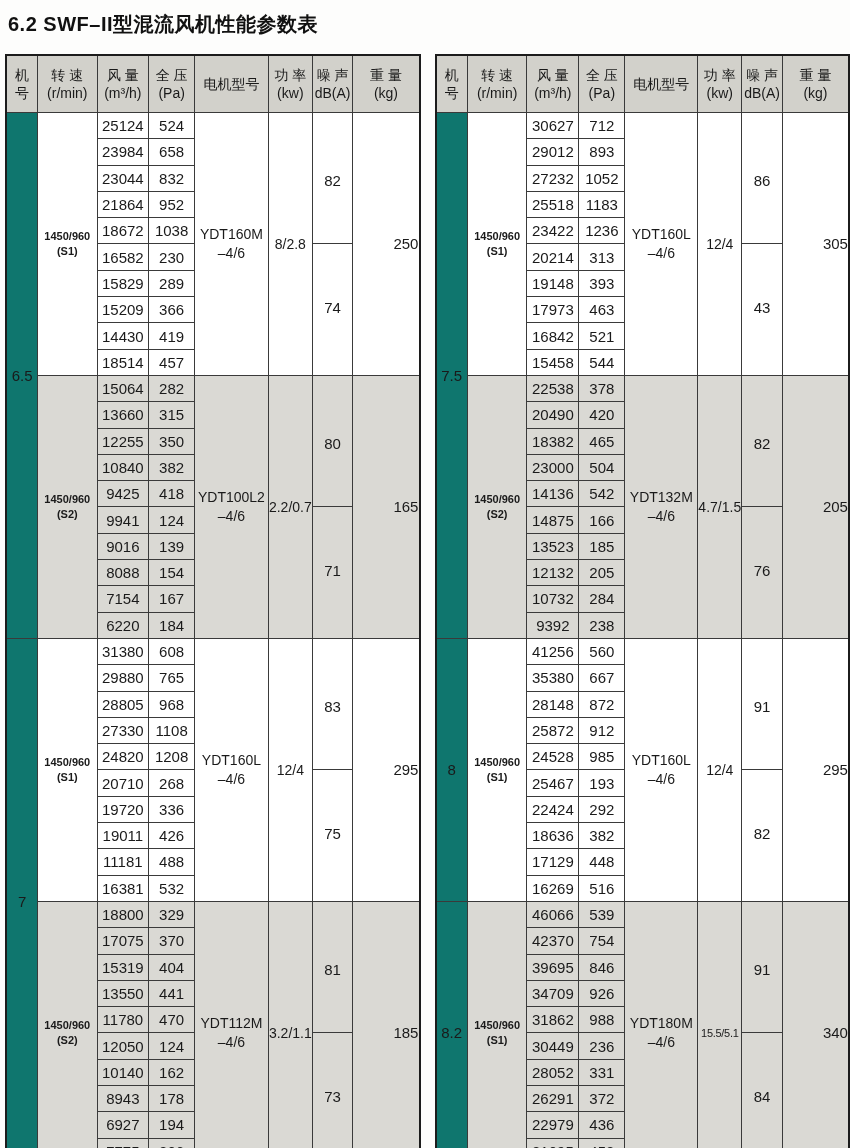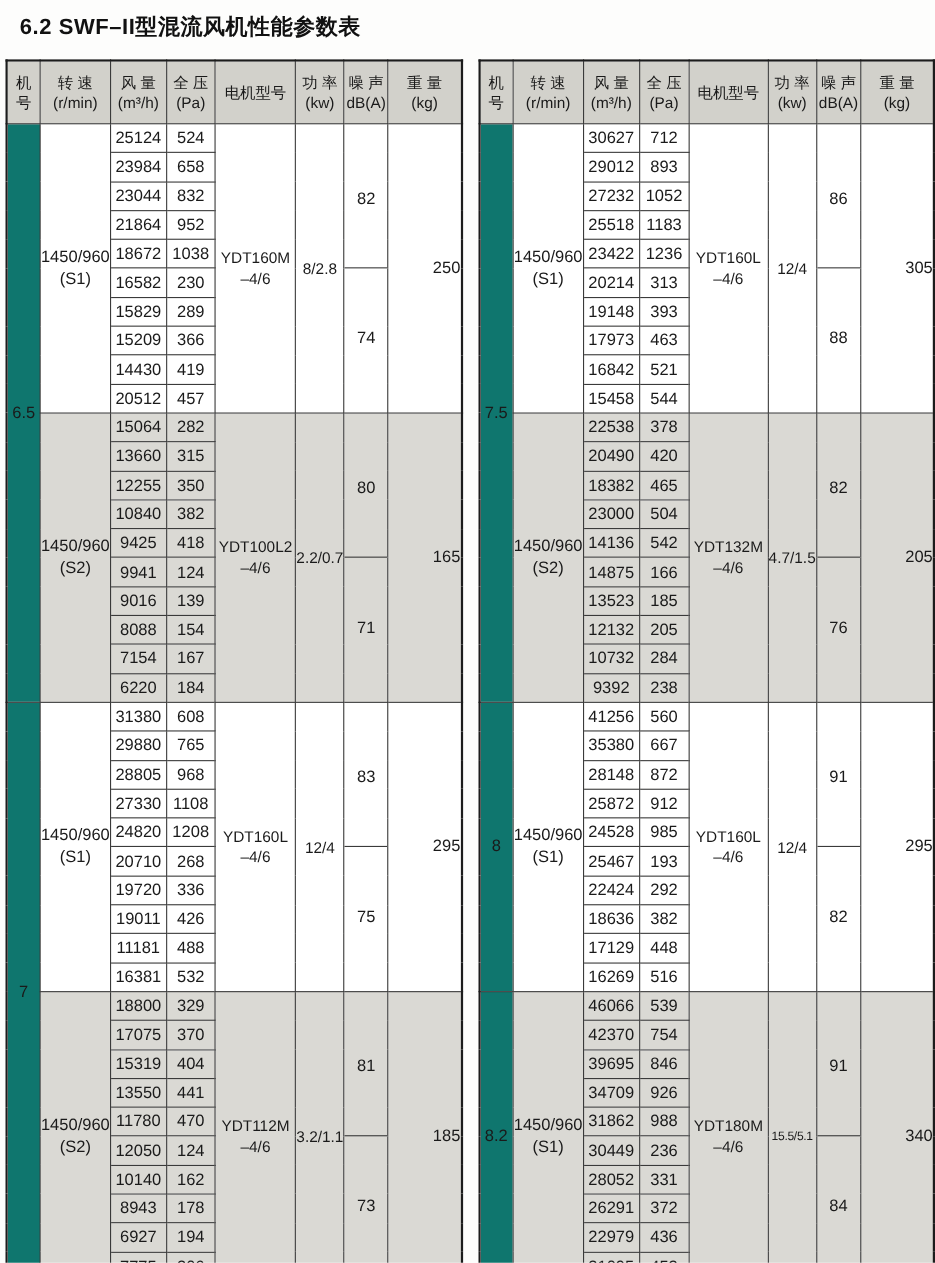--- a/index.html
+++ b/index.html
@@ -9,21 +9,21 @@
   body {
     width: 850px;
     height: 1148px;
     position: relative;
     background: #fdfdfc;
     font-family: "Liberation Sans", "DejaVu Sans", sans-serif;
     color: var(--text, #1a1a1a);
   }
   .title {
     position: absolute;
-    left: 18px;
+    left: 8px;
     top: 11px;
     font-size: 20px;
     font-weight: bold;
     letter-spacing: 0.5px;
     color: #111;
   }
   .tables {
     position: absolute;
     left: 5px;
     top: 54px;
@@ -50,21 +50,21 @@
     font-weight: normal;
     font-size: 14px;
     line-height: 1.3;
   }
   tbody td {
     height: 25.3px;
     font-size: 15px;
   }
   td.sh { background: var(--shaded-bg, #dad9d4); }
   td.jihao { background: #0f766e; font-size: 15px; }
-  td.speed { font-size: 15px; line-height: 1.35; }
+  td.speed { font-size: 11px; line-height: 1.35; font-weight: bold; }
   td.motor { font-size: 14px; line-height: 1.35; }
   td.power { font-size: 14px; white-space: nowrap; }
   td.power.tight { font-size: 11px; letter-spacing: -0.3px; }
   td.weight { font-size: 15px; padding-left: 40px; }
   td.noise { padding: 0; }
   .nwrap {
     height: 252px;
     display: flex;
     flex-direction: column;
   }
@@ -176,21 +176,21 @@
         </tr>
         <tr>
           <td class="num">15209</td>
           <td class="num">366</td>
         </tr>
         <tr>
           <td class="num">14430</td>
           <td class="num">419</td>
         </tr>
         <tr>
-          <td class="num">20512</td>
+          <td class="num">18514</td>
           <td class="num">457</td>
         </tr>
         <tr>
           <td rowspan="10" class="speed sh">
             <div>1450/960</div>
             <div>(S2)</div>
           </td>
           <td class="num sh">15064</td>
           <td class="num sh">282</td>
           <td rowspan="10" class="motor sh">
@@ -412,21 +412,21 @@
           <td class="num">30627</td>
           <td class="num">712</td>
           <td rowspan="10" class="motor">
             <div>YDT160L</div>
             <div>–4/6</div>
           </td>
           <td rowspan="10" class="power">12/4</td>
           <td rowspan="10" class="noise">
             <div class="nwrap">
               <div class="nhalf ntop">86</div>
-              <div class="nhalf">88</div>
+              <div class="nhalf">43</div>
             </div>
           </td>
           <td rowspan="10" class="weight">305</td>
         </tr>
         <tr>
           <td class="num">29012</td>
           <td class="num">893</td>
         </tr>
         <tr>
           <td class="num">27232</td>

